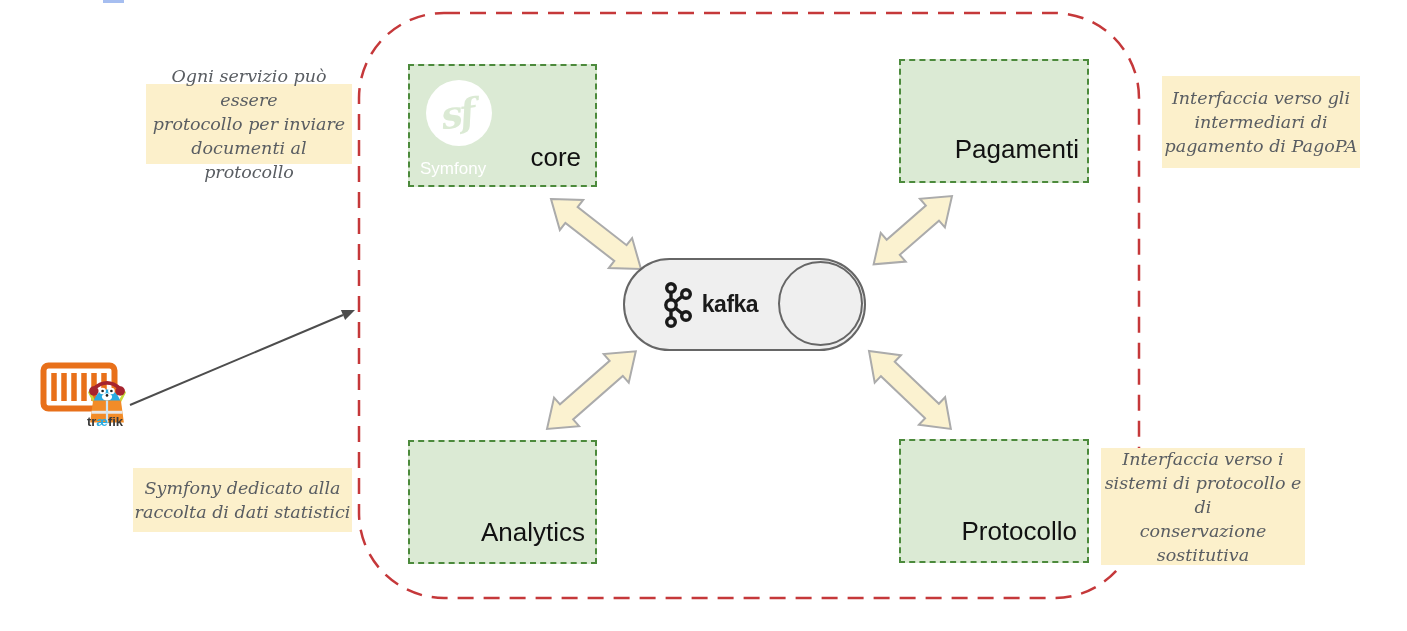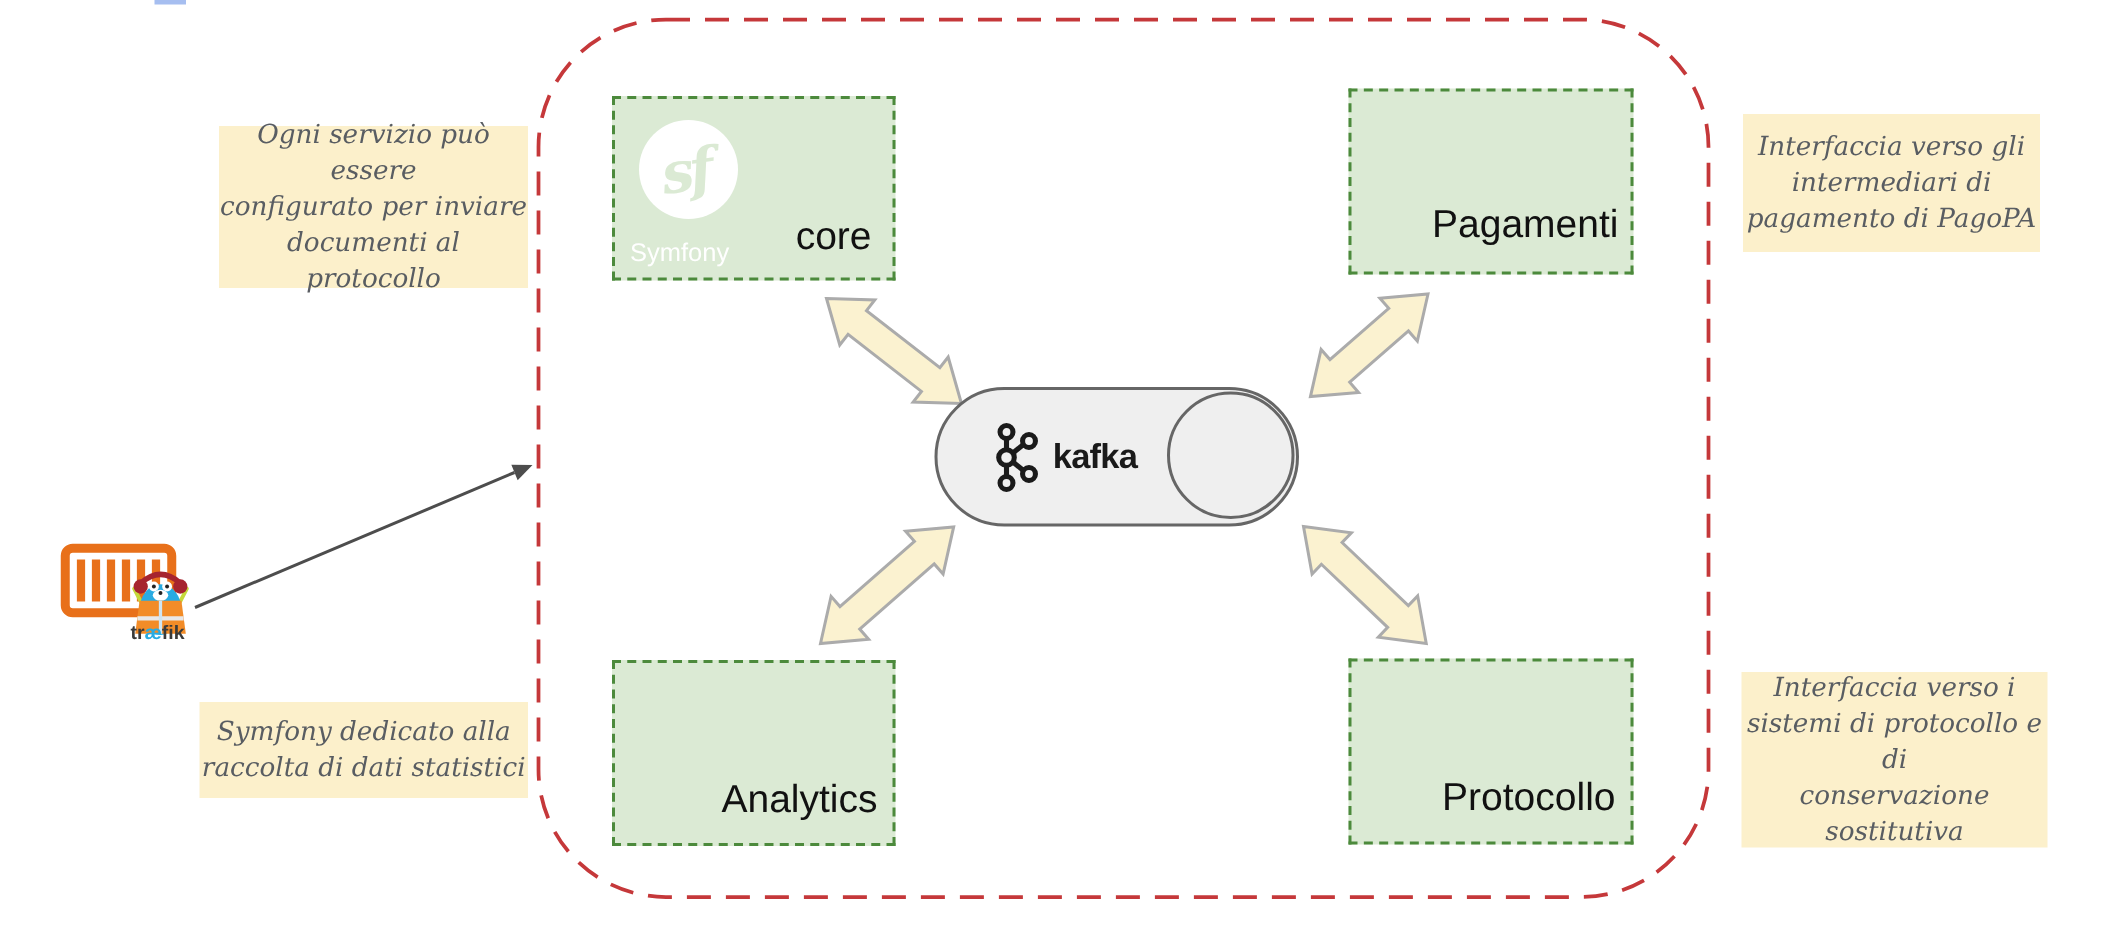--- a/index.html
+++ b/index.html
@@ -71,35 +71,35 @@
       <polygon transform="translate(547,429) rotate(-41.2)" points="0,0 26,-19 26,-10 92,-10 92,-19 118,0 92,19 92,10 26,10 26,19"></polygon>
       <polygon transform="translate(869,351) rotate(43.6)" points="0,0 26,-19 26,-10 87,-10 87,-19 113,0 87,19 87,10 26,10 26,19"></polygon>
     </g>
 
     <g>
       <line x1="130" y1="405" x2="343" y2="315" stroke="var(--connector)" stroke-width="2"></line>
       <polygon points="355,310 345.1,320.1 340.9,309.9" fill="var(--connector)"></polygon>
     </g>
   </svg>
 
-  <div class="note" style="left:146px;top:84px;width:206px;height:108px">
+  <div class="note" style="left:146px;top:84px;width:206px;height:80px">
     <div>Ogni servizio può essere</div>
-    <div>configurato per inviare</div>
+    <div>protocollo per inviare</div>
     <div>documenti al protocollo</div>
   </div>
   <div class="note" style="left:1162px;top:76px;width:198px;height:92px">
     <div>Interfaccia verso gli</div>
     <div>intermediari di</div>
     <div>pagamento di PagoPA</div>
   </div>
   <div class="note" style="left:133px;top:468px;width:219px;height:64px">
     <div>Symfony dedicato alla</div>
     <div>raccolta di dati statistici</div>
   </div>
-  <div class="note" style="left:1161px;top:448px;width:204px;height:117px">
+  <div class="note" style="left:1101px;top:448px;width:204px;height:117px">
     <div>Interfaccia verso i</div>
     <div>sistemi di protocollo e di</div>
     <div>conservazione</div>
     <div>sostitutiva</div>
   </div>
 
   <div class="service" id="svc-core">
     <div class="sf-circle">
       <span class="sf-monogram">sf</span>
     </div>

